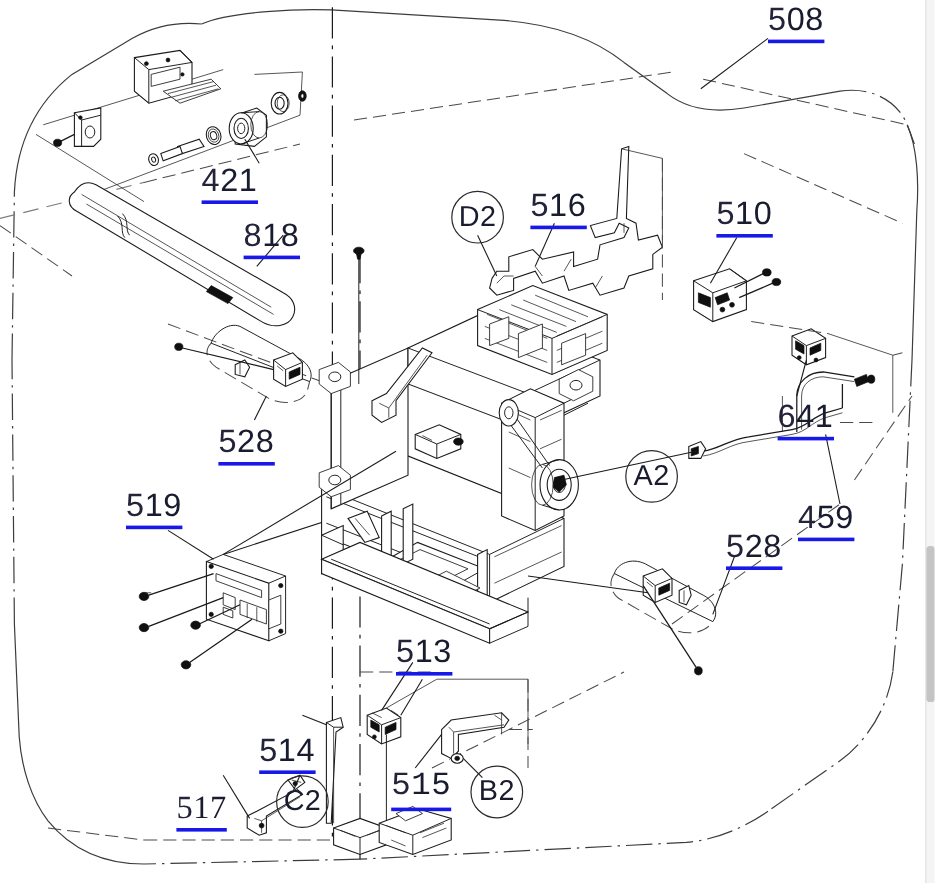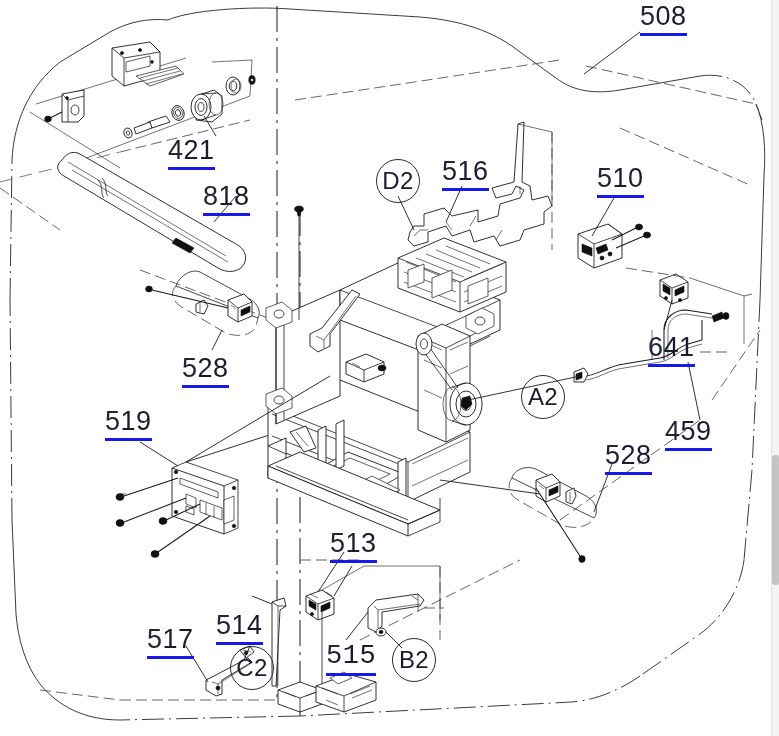--- a/index.html
+++ b/index.html
@@ -566,21 +566,21 @@
   <div class="plabel" style="left:203px; top:183px;">818</div>
   <div class="plabel" style="left:442px; top:158px;">516</div>
   <div class="plabel" style="left:597px; top:165px;">510</div>
   <div class="plabel" style="left:182px; top:355px;">528</div>
   <div class="plabel" style="left:648px; top:334px;">641</div>
   <div class="plabel" style="left:665px; top:418px;">459</div>
   <div class="plabel" style="left:605px; top:442px;">528</div>
   <div class="plabel" style="left:105px; top:408px;">519</div>
   <div class="plabel" style="left:330px; top:530px;">513</div>
   <div class="plabel" style="left:204px; top:612px;margin-left:12px;">514</div>
-  <div class="plabel" style="left:147px; top:626px;">517</div>
+  <div class="plabel" style="left:147px; top:660px;font-family:Liberation Serif, serif;">517</div>
   <div class="plabel" style="left:326px; top:643px;font-family:Liberation Mono, monospace;">515</div>
 
   <div class="badge" style="left:376px; top:159px;">D2</div>
   <div class="badge" style="left:521px; top:375px;">A2</div>
   <div class="badge" style="left:230px; top:646px;">C2</div>
   <div class="badge" style="left:392px; top:638px;">B2</div>
 
   <div class="edge-rail">
     <div class="edge-thumb" id="scroll-thumb" style="top: 455px; height: 130px;"></div>
   </div>

